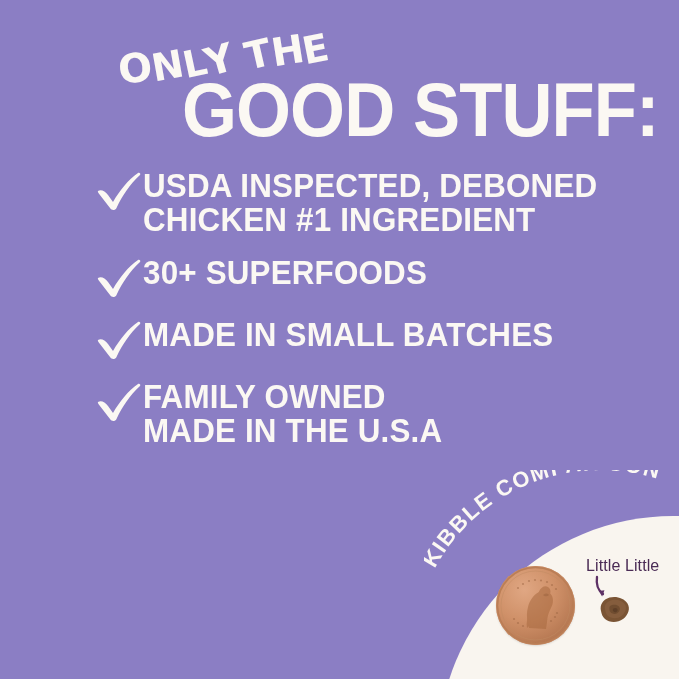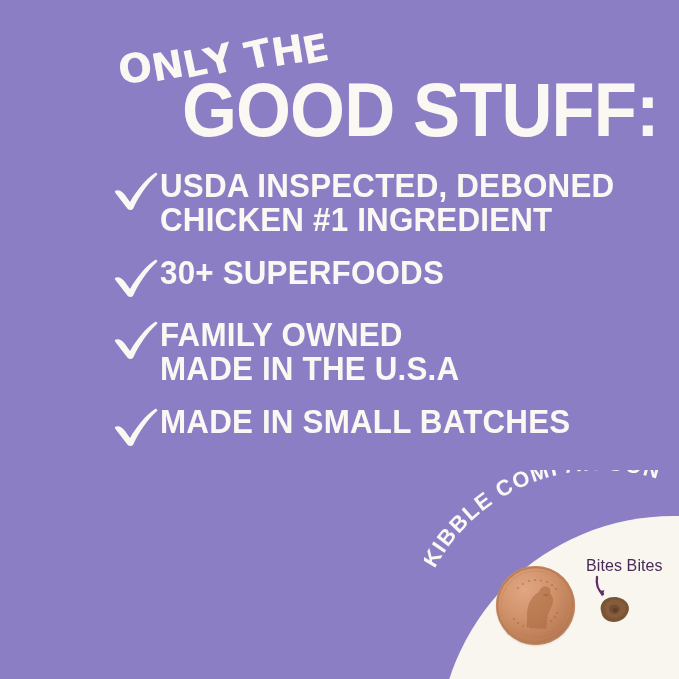--- a/index.html
+++ b/index.html
@@ -74,21 +74,21 @@
     line-height: 76px;
     letter-spacing: -1px;
     transform: scaleX(0.93);
     transform-origin: left top;
     white-space: nowrap;
   }
 
   
   .bullets {
     position: absolute;
-    left: 112px;
+    left: 95px;
     top: 168px;
     width: 540px;
   }
   .bullet-row {
     position: relative;
     display: flex;
     align-items: flex-start;
     margin-bottom: 18px;
   }
   .check-icon {
@@ -214,31 +214,31 @@
     </div>
 
 
 
     <div class="bullet-row">
       <span class="check-icon">
         <svg width="48" height="42" viewBox="0 0 48 42">
           <path d="M3 21 C6 19 10 21 13 25 L18 32 C25 20 33 10 43 3 C44.5 2.3 46 3.6 45 5 C35 14 27 26 21.5 38 C20.3 40.4 17 40.8 15.4 38.6 L3.8 23.6 C3.1 22.7 2.6 21.4 3 21 Z" fill="#fbf8f3"></path>
         </svg>
       </span>
+      <span class="bullet-text">MADE IN SMALL BATCHES</span>
+    </div>
+
+    <div class="bullet-row">
+      <span class="check-icon">
+        <svg width="48" height="42" viewBox="0 0 48 42">
+          <path d="M3 21 C6 19 10 21 13 25 L18 32 C25 20 33 10 43 3 C44.5 2.3 46 3.6 45 5 C35 14 27 26 21.5 38 C20.3 40.4 17 40.8 15.4 38.6 L3.8 23.6 C3.1 22.7 2.6 21.4 3 21 Z" fill="#fbf8f3"></path>
+        </svg>
+      </span>
       <span class="bullet-text">FAMILY OWNED
 MADE IN THE U.S.A</span>
-    </div>
-
-    <div class="bullet-row">
-      <span class="check-icon">
-        <svg width="48" height="42" viewBox="0 0 48 42">
-          <path d="M3 21 C6 19 10 21 13 25 L18 32 C25 20 33 10 43 3 C44.5 2.3 46 3.6 45 5 C35 14 27 26 21.5 38 C20.3 40.4 17 40.8 15.4 38.6 L3.8 23.6 C3.1 22.7 2.6 21.4 3 21 Z" fill="#fbf8f3"></path>
-        </svg>
-      </span>
-      <span class="bullet-text">MADE IN SMALL BATCHES</span>
     </div>
 
   </div>
 
   <svg class="arc-label" viewBox="0 0 280 110">
     <defs>
       <path id="arcpath" d="M 8 104 A 188 188 0 0 1 252 16" fill="none"></path>
     </defs>
     <text>
       <textPath href="#arcpath" startOffset="2%">KIBBLE COMPARISON</textPath>
@@ -271,21 +271,21 @@
         <circle cx="18" cy="53" r="1.1"></circle>
           <circle cx="22" cy="57" r="1.1"></circle>
         <circle cx="27" cy="60" r="1.1"></circle>
         <circle cx="55" cy="55" r="1.1"></circle>
           <circle cx="59" cy="51" r="1.1"></circle>
         <circle cx="61" cy="47" r="1.1"></circle>
       </g>
     </svg>
   </div>
 
-  <div class="little-bites">Bites Bites</div>
+  <div class="little-bites">Little Little</div>
 
   <svg class="bites-arrow" viewBox="0 0 30 26">
     <path d="M5 2 C4 9 5.5 15 11 19" fill="none" stroke="#5d3165" stroke-width="2.3" stroke-linecap="round"></path>
     <path d="M12.5 20.5 L6.5 18.2 L10.6 14.3 Z" fill="#5d3165" transform="rotate(38 10 17.5)"></path>
   </svg>
 
   <svg class="kibble" viewBox="0 0 34 30">
     <path d="M4 16 C2.5 10 6 4.5 12.5 2.6 C19 0.8 27 3 30.5 8.5 C33.5 13.3 31.5 20 26 24 C20.5 28 12.5 27.8 8 24 C5.6 22 4.6 19 4 16 Z" fill="#7a5434"></path>
     <path d="M8 14 C7 10.5 9.5 6.6 14.5 5.2 C19.5 3.8 25.5 5.5 28 9.6 C30 13 28.5 18 24.5 21 C20.4 24 14.5 23.8 11 21 C9.2 19.5 8.4 16.5 8 14 Z" fill="#8a6040" opacity="0.75"></path>
     <path d="M13 11 C15.5 9 20 9.2 22 11.5 C23.6 13.4 23 16.4 20.6 18 C18 19.7 14.6 19 13.2 16.8 C12.2 15.2 12 12.6 13 11 Z" fill="#5f4026" opacity="0.55"></path>

